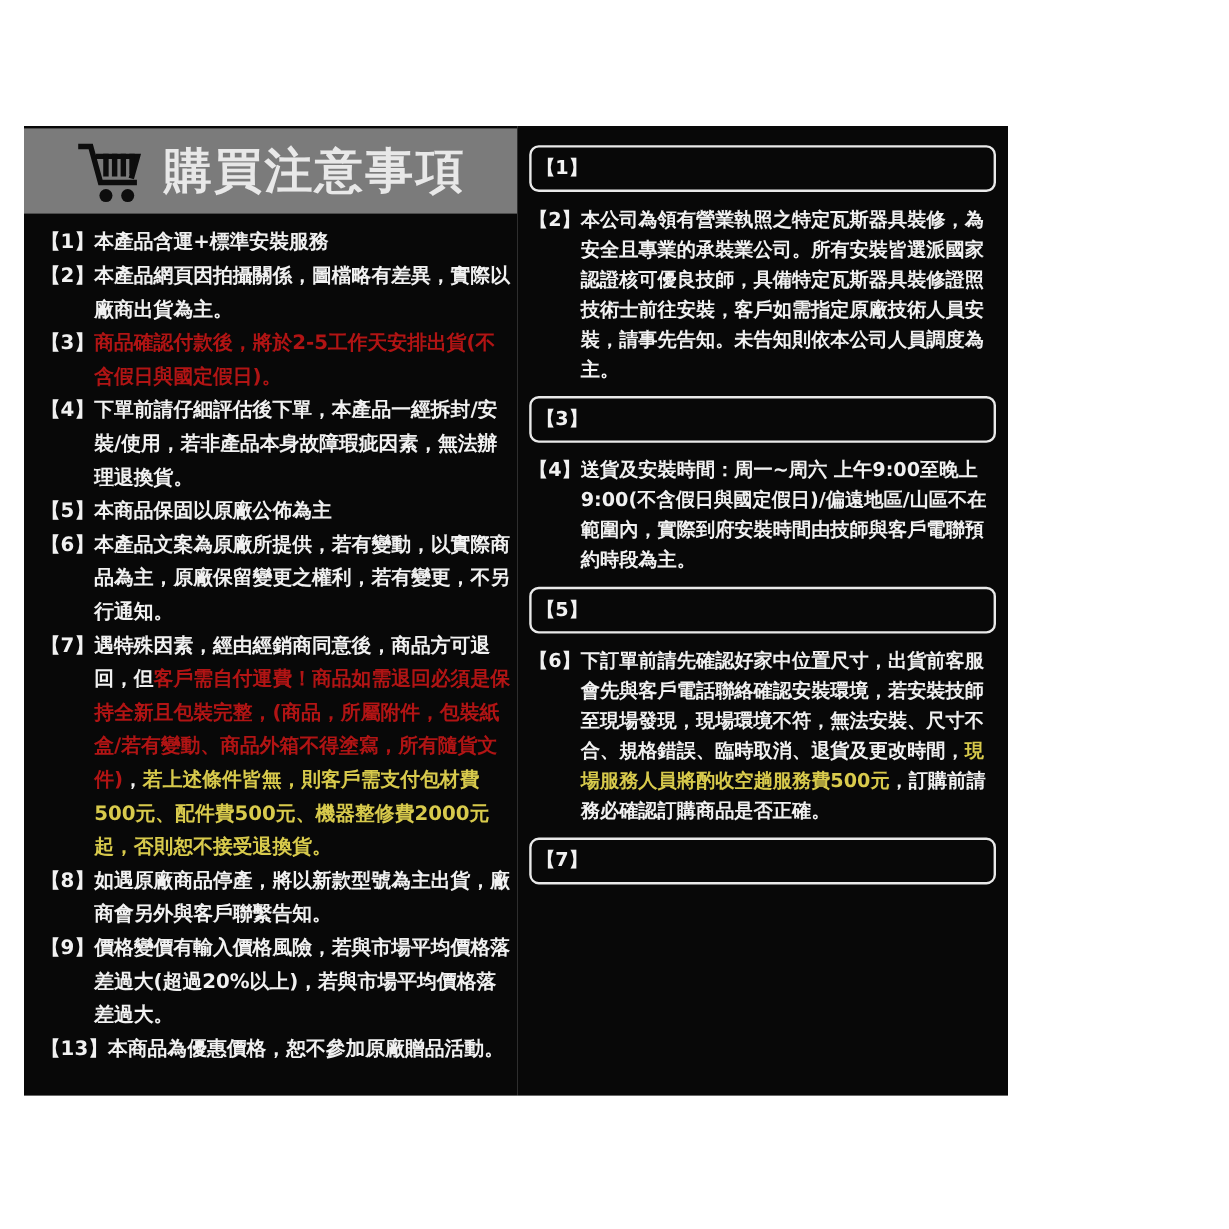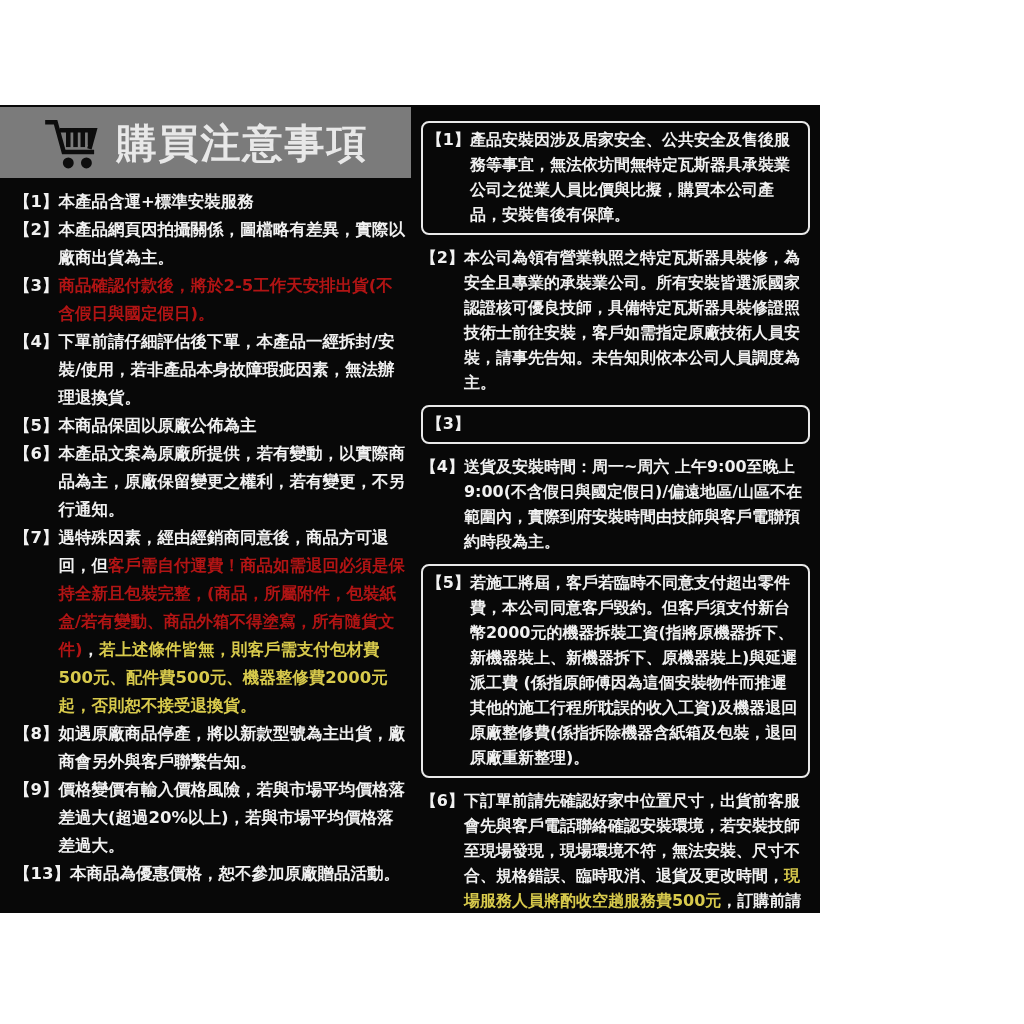--- a/index.html
+++ b/index.html
@@ -8,20 +8,21 @@
     width:1024px; height:1024px;
     background:#ffffff;
     overflow:hidden;
     font-family:"DejaVu Sans","Liberation Sans",sans-serif;
     font-weight:bold;
   }
   .content {
     position:absolute; top:105px; left:0;
     width:820px; height:808px;
     display:flex;
+    padding-left:20px;
   }
   .col { background:var(--panel-bg,#080808); overflow:hidden; box-sizing:border-box; }
   .col-left  { width:513px; }
   .col-right { width:511px; }
 
   .banner {
     background:var(--banner-gray,#7b7b7b);
     display:flex; align-items:center; justify-content:center;
   }
   .banner-left  { height:71px; margin-top:2px; gap:16px; }
@@ -118,36 +119,34 @@
             <span class="num">【13】</span>
             <div class="txt"><span class="c-white">本商品為優惠價格，恕不參加原廠贈品活動。</span></div>
           </div>
         </div>
     </section>
 
     <section class="col col-right">
       <div class="list list-right" id="right-list">
           <div class="item boxed">
             <span class="num">【1】</span>
-            <div class="txt"><span class="c-white">產品安裝因涉及居家安全、公共安全及售後服務等事宜，無法依坊間無特定瓦斯器具承裝業公司之從業人員比價與比擬，購買本公司產品，安裝售後有保障。</span></div>
           </div>
           <div class="item">
             <span class="num">【2】</span>
             <div class="txt"><span class="c-white">本公司為領有營業執照之特定瓦斯器具裝修，為安全且專業的承裝業公司。所有安裝皆選派國家認證核可優良技師，具備特定瓦斯器具裝修證照技術士前往安裝，客戶如需指定原廠技術人員安裝，請事先告知。未告知則依本公司人員調度為主。</span></div>
           </div>
           <div class="item boxed">
             <span class="num">【3】</span>
           </div>
           <div class="item">
             <span class="num">【4】</span>
             <div class="txt"><span class="c-white">送貨及安裝時間：周一~周六 上午9:00至晚上9:00(不含假日與國定假日)/偏遠地區/山區不在範圍內，實際到府安裝時間由技師與客戶電聯預約時段為主。</span></div>
           </div>
           <div class="item boxed">
             <span class="num">【5】</span>
-            <div class="txt"><span class="c-white">若施工將屆，客戶若臨時不同意支付超出零件費，本公司同意客戶毀約。但客戶須支付新台幣2000元的機器拆裝工資(指將原機器拆下、新機器裝上、新機器拆下、原機器裝上)與延遲派工費 (係指原師傅因為這個安裝物件而推遲其他的施工行程所耽誤的收入工資)及機器退回原廠整修費(係指拆除機器含紙箱及包裝，退回原廠重新整理)。</span></div>
           </div>
           <div class="item">
             <span class="num">【6】</span>
             <div class="txt"><span class="c-white">下訂單前請先確認好家中位置尺寸，出貨前客服會先與客戶電話聯絡確認安裝環境，若安裝技師至現場發現，現場環境不符，無法安裝、尺寸不合、規格錯誤、臨時取消、退貨及更改時間，</span><span class="c-yellow">現場服務人員將酌收空趟服務費500元</span><span class="c-white">，訂購前請務必確認訂購商品是否正確。</span></div>
           </div>
           <div class="item boxed">
             <span class="num">【7】</span>
             <div class="txt"></div>
           </div>
         </div>

